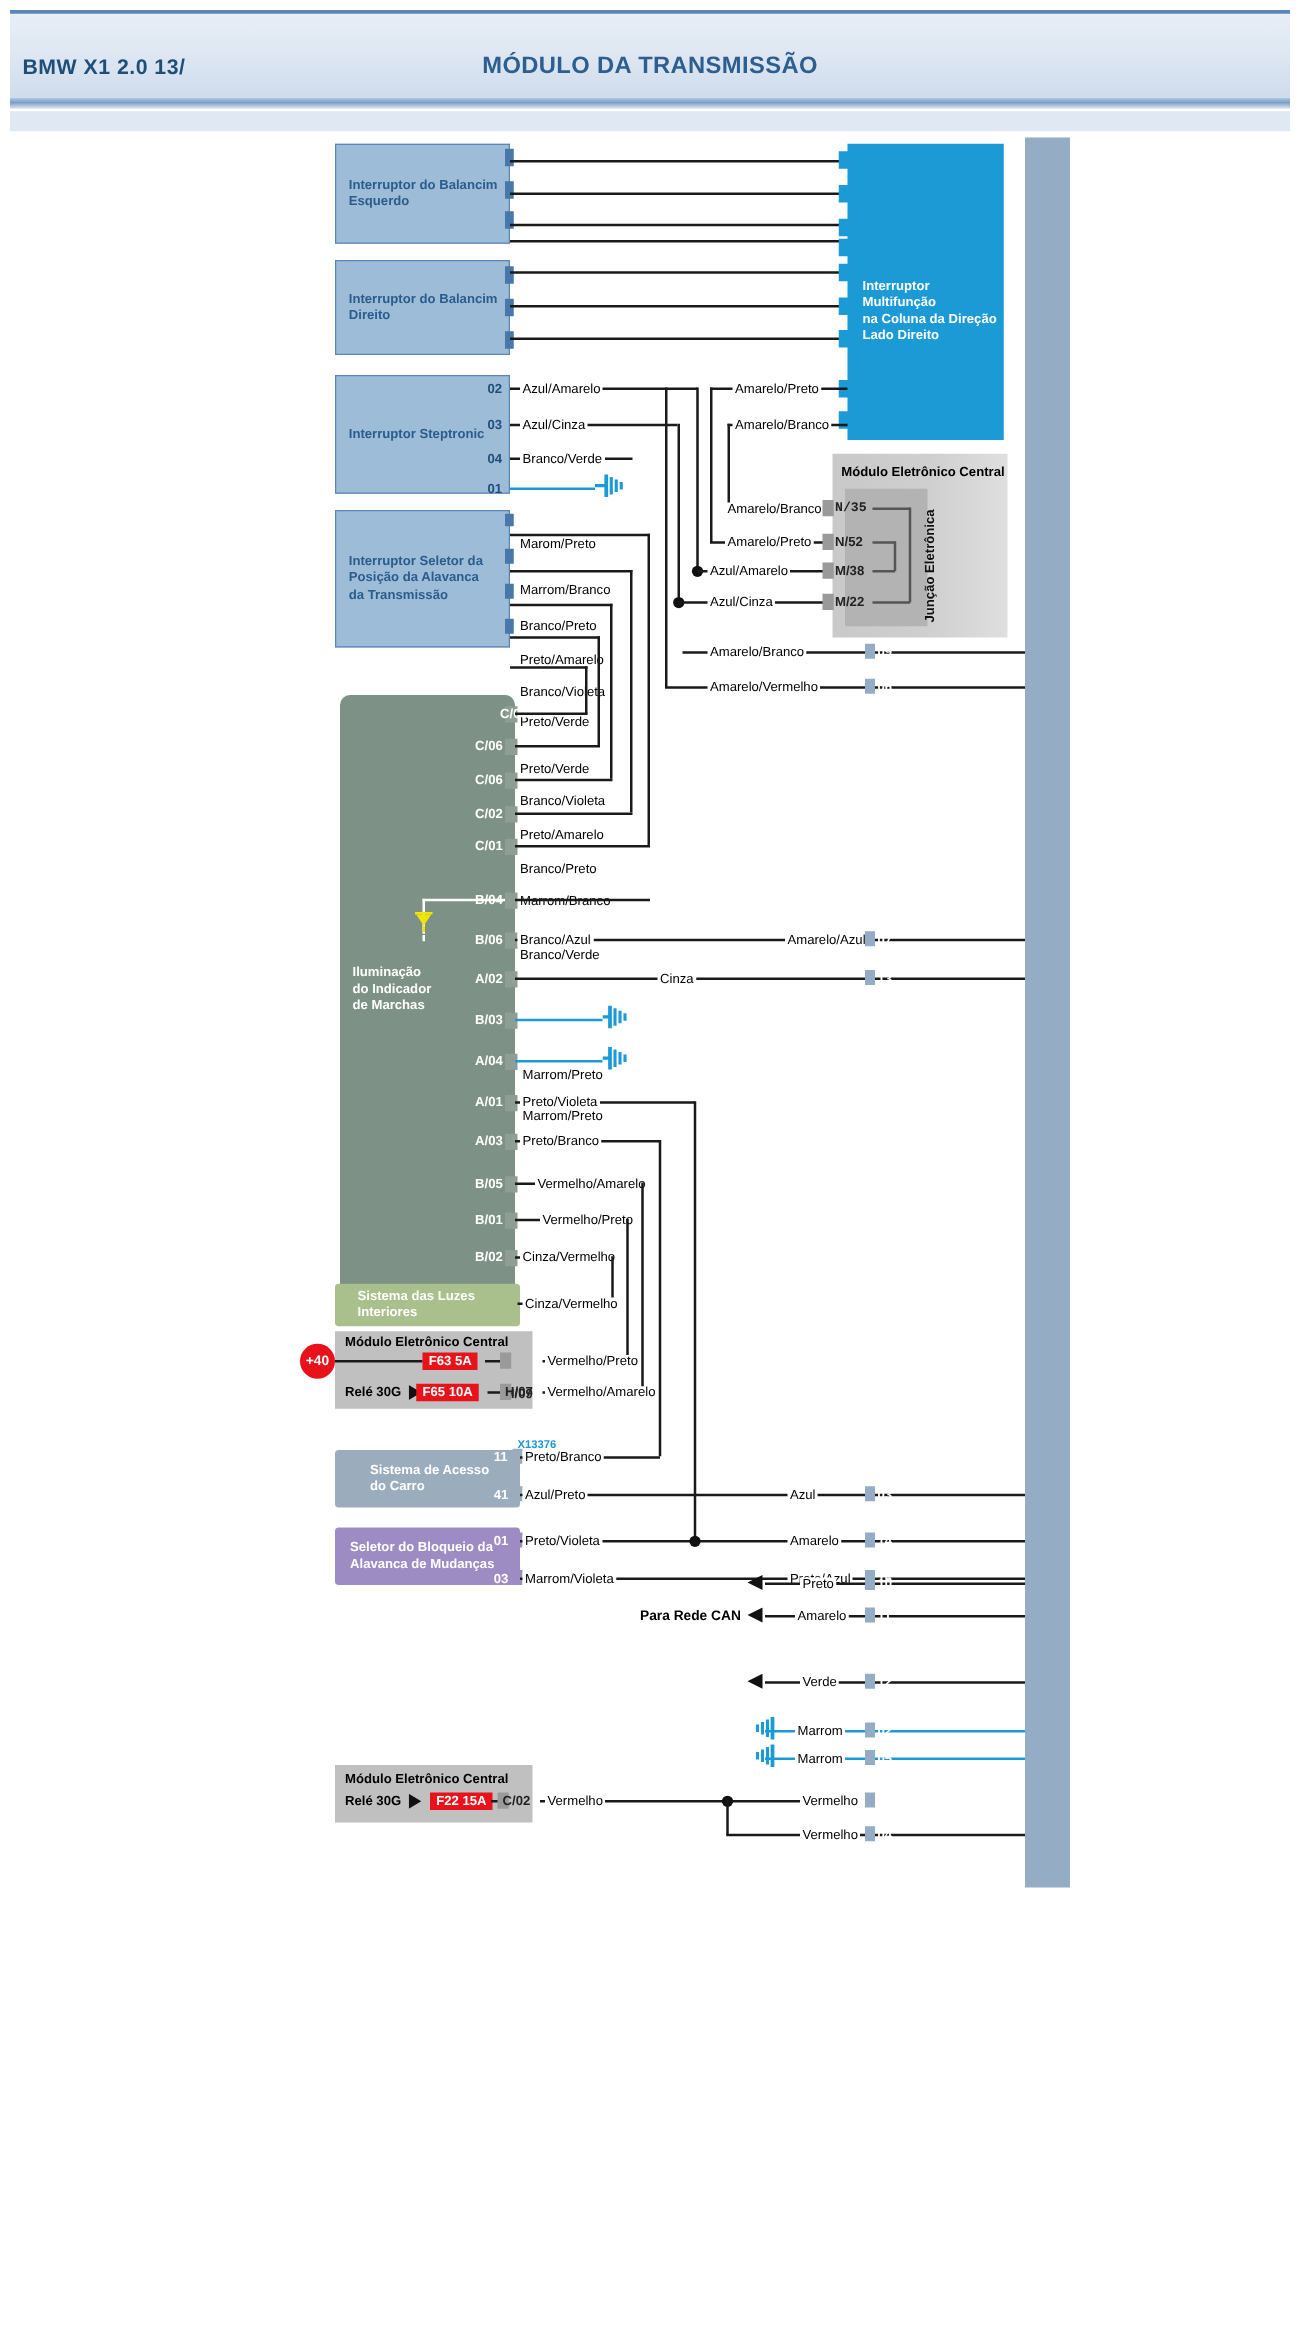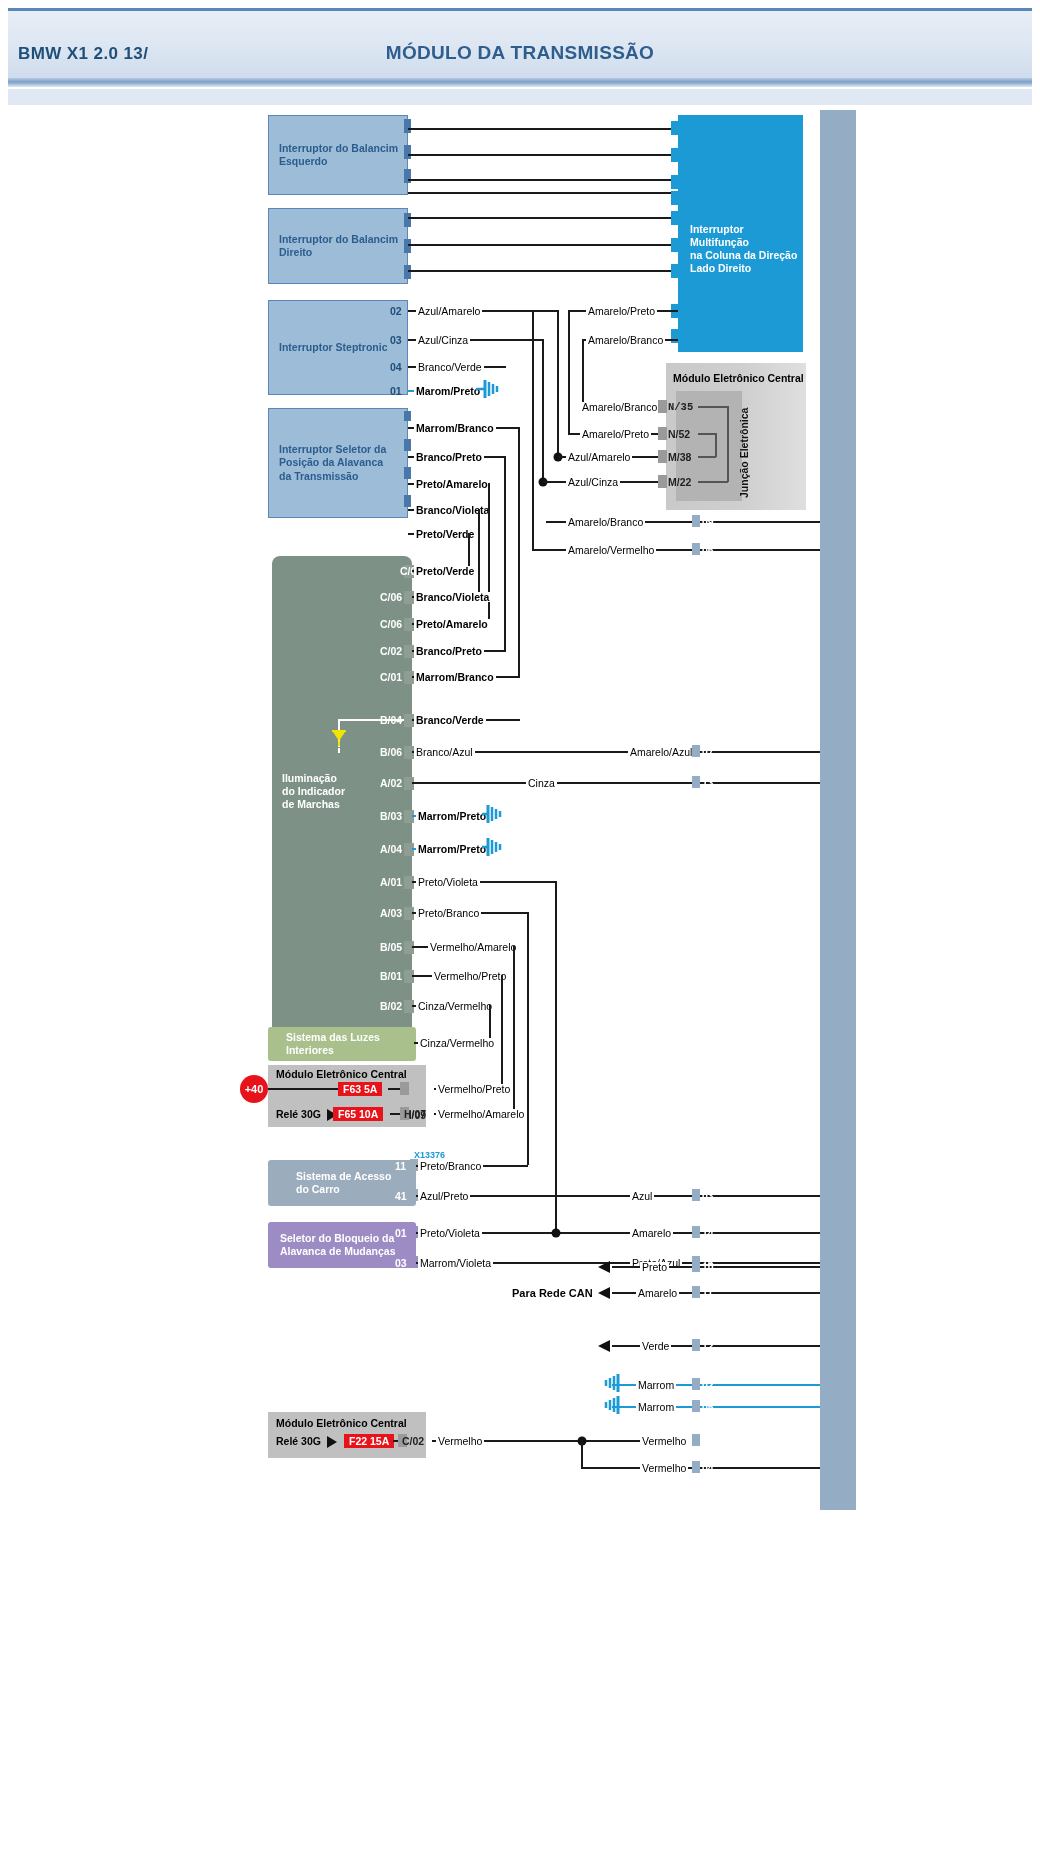--- a/index.html
+++ b/index.html
@@ -108,21 +108,21 @@
   .wv { position:absolute; width:2px; background:#1a1a1a; }
   .wh-w { position:absolute; height:2px; background:#ffffff; }
   .wv-w { position:absolute; width:2px; background:#ffffff; }
 
   
   .wlbl {
     position:absolute; font-size:10.5px; color:#000; background:#fff;
     padding:0 2px; white-space:nowrap; line-height:10px;
     transform:translateY(-50%);
   }
-  .wlbl-b { font-weight:bold; }
+  .wlbl-b { font-weight:normal;margin-top:44px; }
 
   
   .pin {
     position:absolute; font-size:10.5px; font-weight:bold;
     white-space:nowrap; transform:translateY(-50%);
   }
   .pin-blue  { color:#1f4e79; }
   .pin-white { color:#ffffff; }
   .pin-dark  { color:#222; }
 

